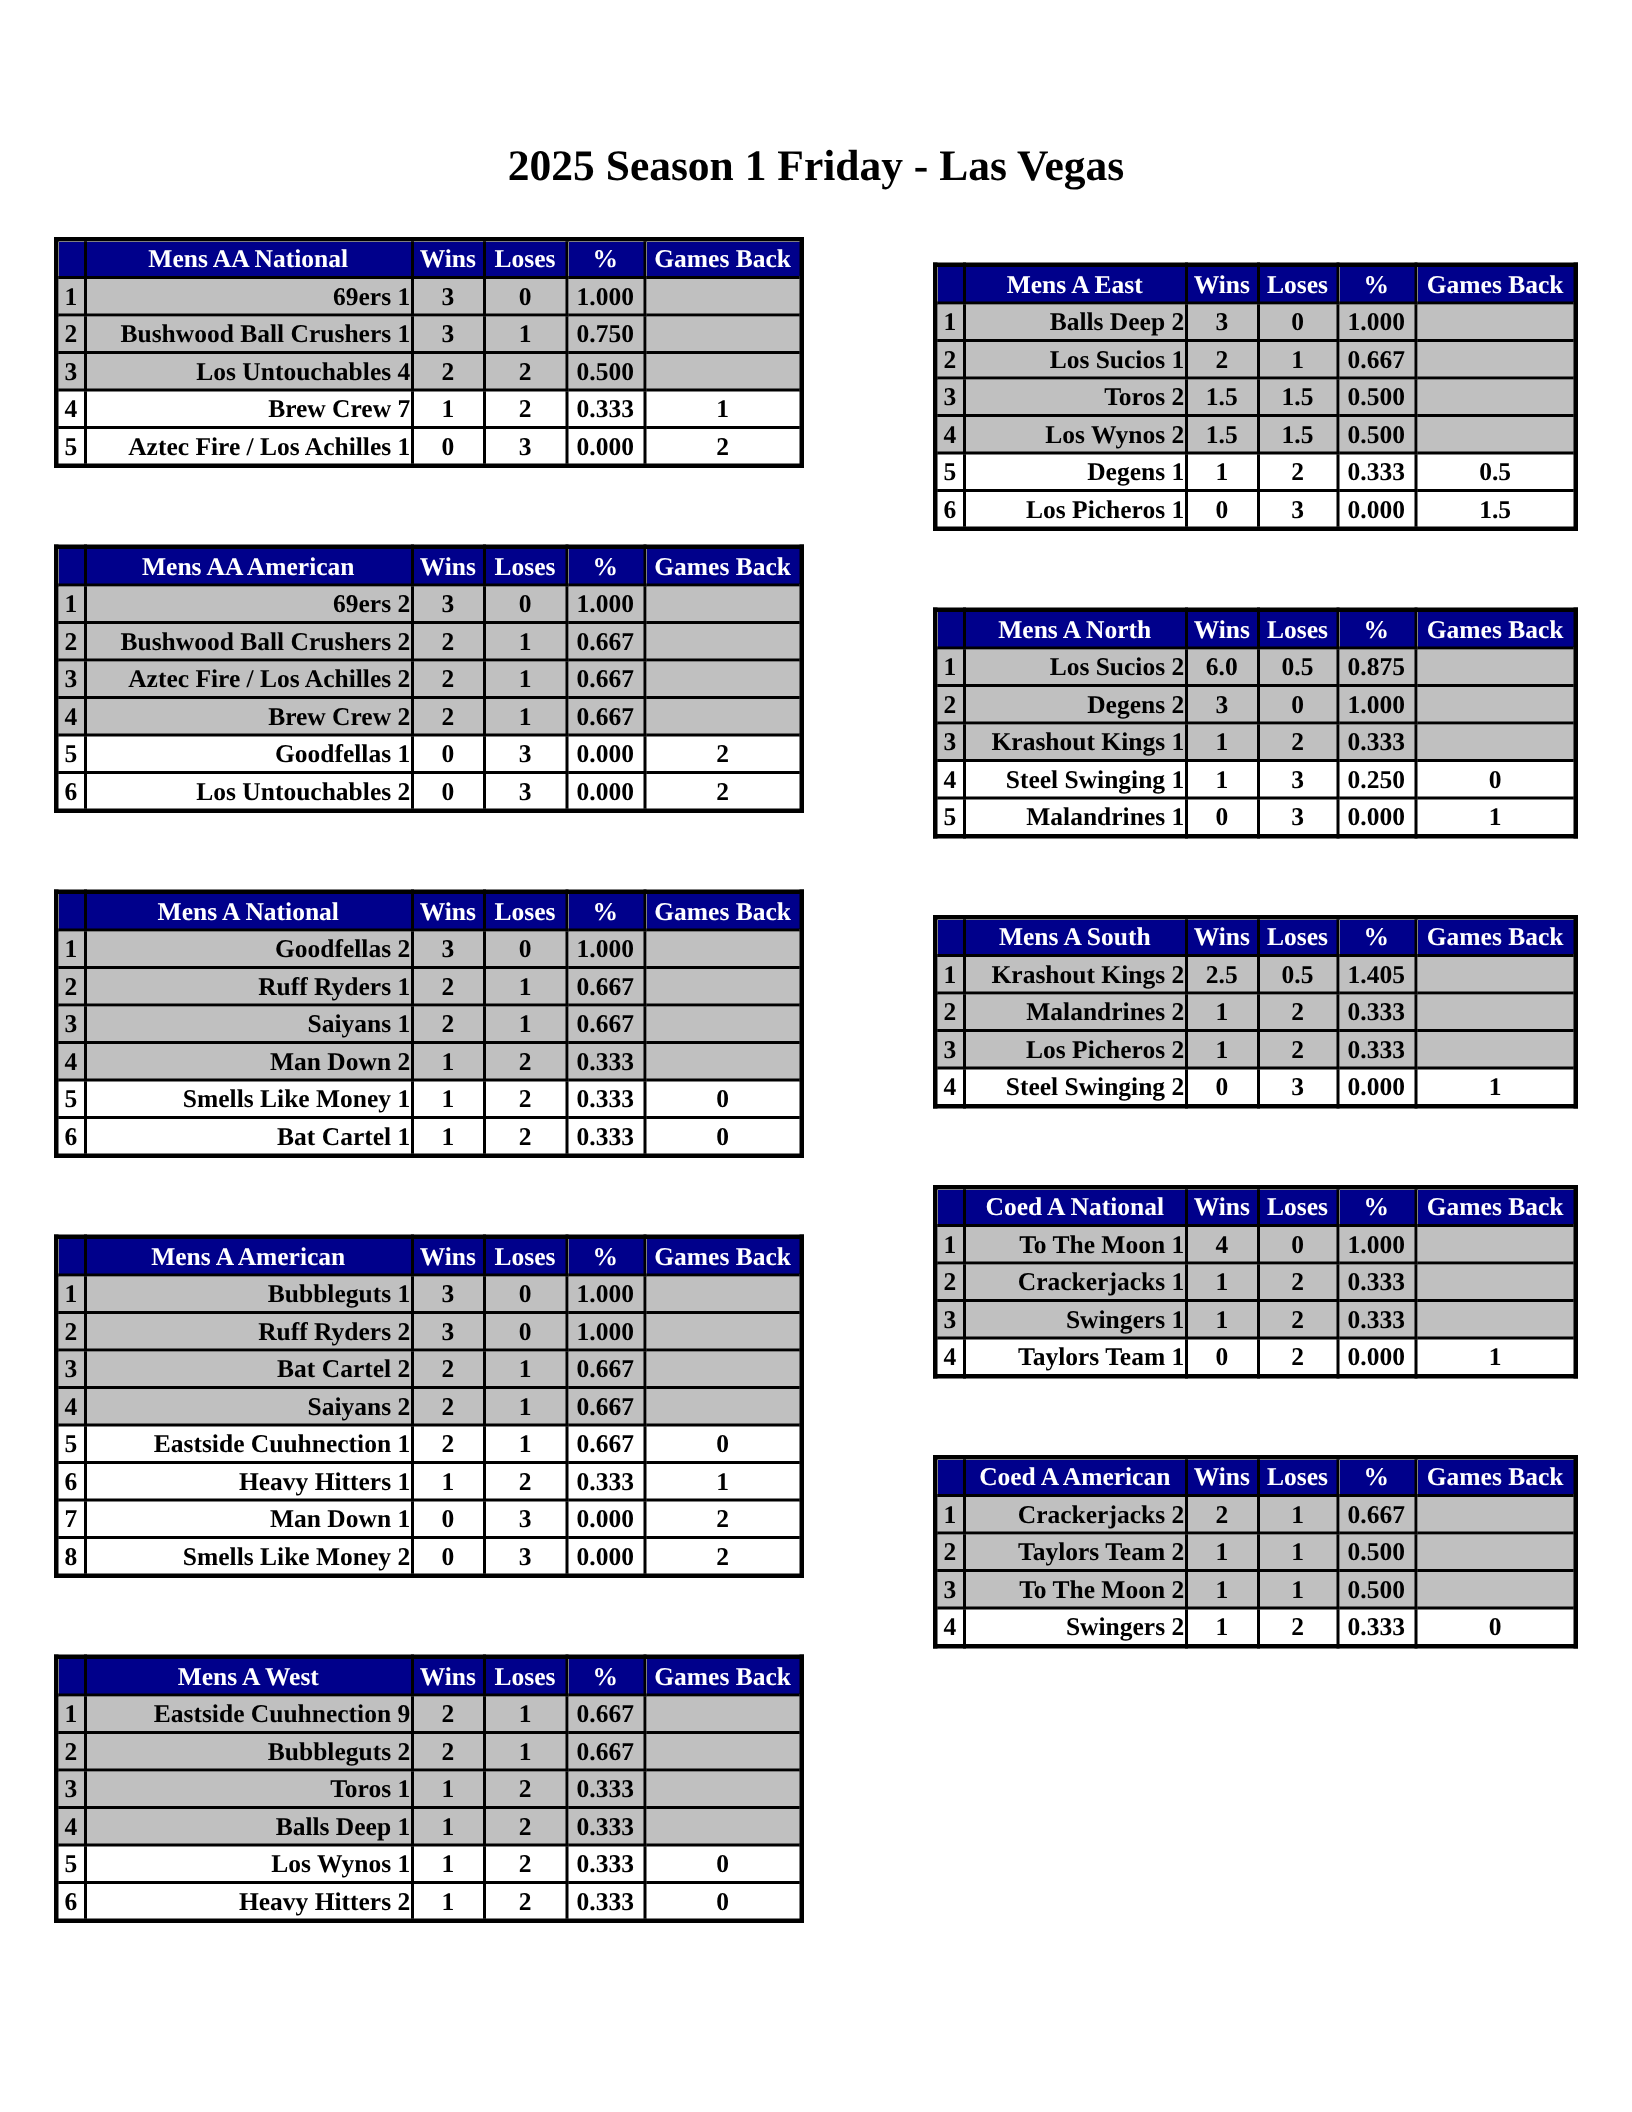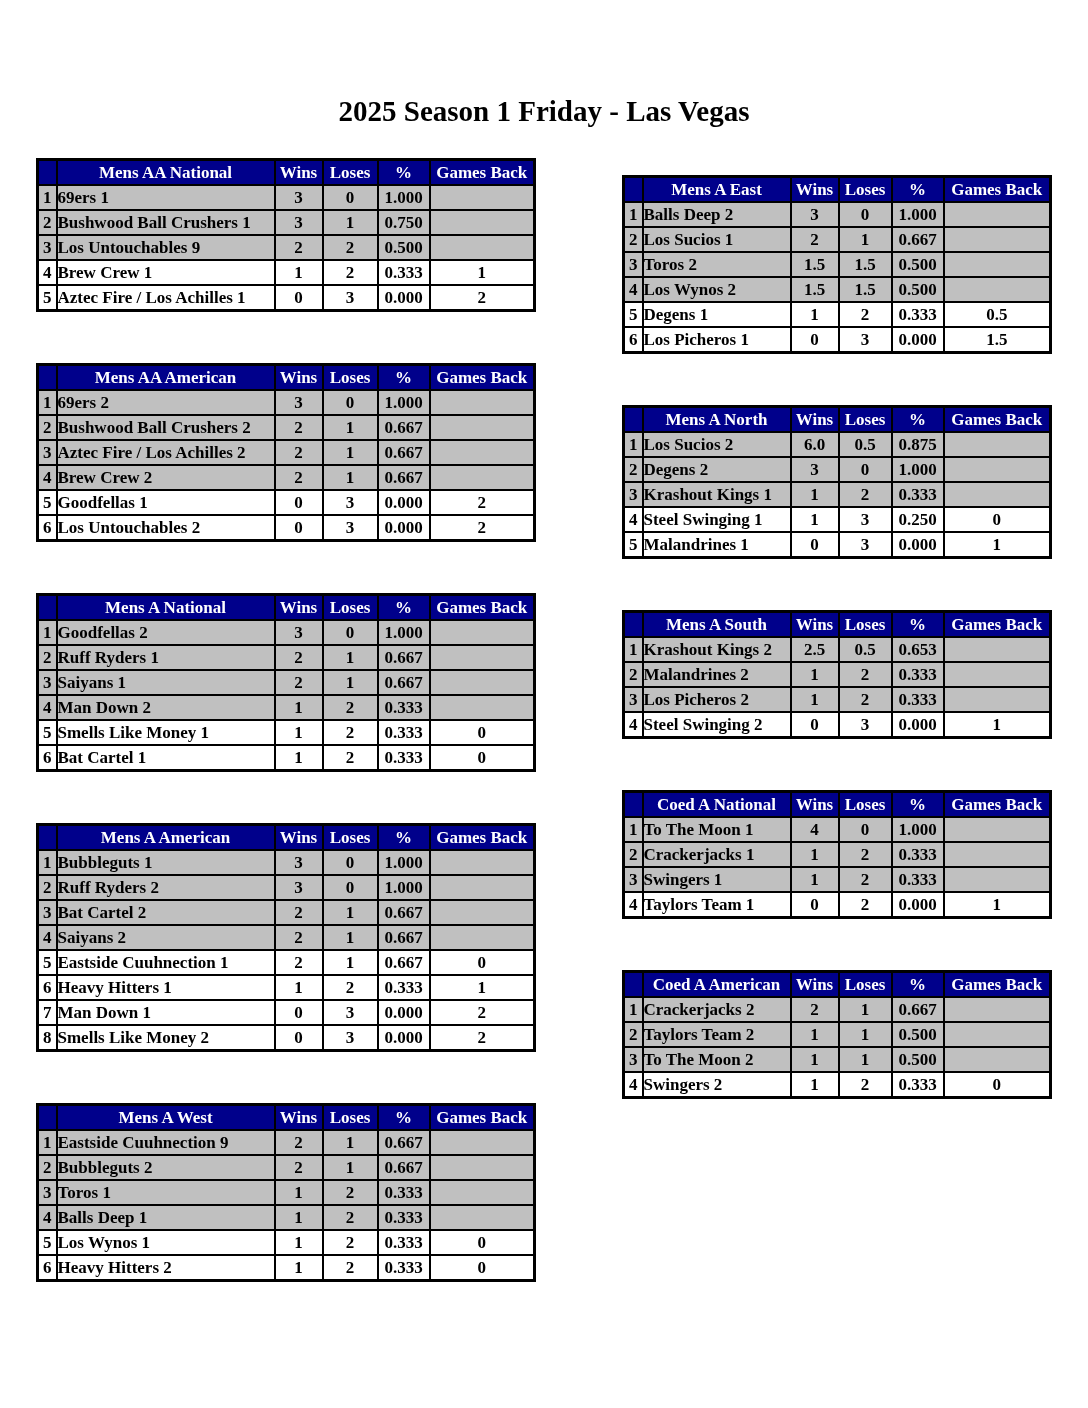--- a/index.html
+++ b/index.html
@@ -71,21 +71,21 @@
     vertical-align: middle;
     white-space: nowrap;
     overflow: hidden;
     color: #000000;
   }
   table.standings thead th {
     background: var(--header-bg, #00008B);
     color: var(--header-text, #FFFFFF);
   }
   table.standings td.team-name-cell {
-    text-align: left;
+    text-align: right;
     padding-left: 0;
   }
   table.standings tr.shaded td {
     background: var(--shaded-row-bg, #C0C0C0);
   }
   table.standings tr td {
     background: #ffffff;
   }
   table.standings tr.shaded td { background: var(--shaded-row-bg, #C0C0C0); }
 </style>
@@ -126,29 +126,29 @@
           <tr class="shaded">
             <td class="rank-cell">2</td>
             <td class="team-name-cell">Bushwood Ball Crushers 1</td>
             <td class="wins-cell">3</td>
             <td class="loses-cell">1</td>
             <td class="pct-cell">0.750</td>
             <td class="games-back-cell"></td>
           </tr>
           <tr class="shaded">
             <td class="rank-cell">3</td>
-            <td class="team-name-cell">Los Untouchables 9</td>
+            <td class="team-name-cell">Los Untouchables 4</td>
             <td class="wins-cell">2</td>
             <td class="loses-cell">2</td>
             <td class="pct-cell">0.500</td>
             <td class="games-back-cell"></td>
           </tr>
           <tr>
             <td class="rank-cell">4</td>
-            <td class="team-name-cell">Brew Crew 1</td>
+            <td class="team-name-cell">Brew Crew 7</td>
             <td class="wins-cell">1</td>
             <td class="loses-cell">2</td>
             <td class="pct-cell">0.333</td>
             <td class="games-back-cell">1</td>
           </tr>
           <tr>
             <td class="rank-cell">5</td>
             <td class="team-name-cell">Aztec Fire / Los Achilles 1</td>
             <td class="wins-cell">0</td>
             <td class="loses-cell">3</td>
@@ -611,21 +611,21 @@
         <th>%</th>
         <th>Games Back</th>
       </tr>
     </thead>
     <tbody>
           <tr class="shaded">
             <td class="rank-cell">1</td>
             <td class="team-name-cell">Krashout Kings 2</td>
             <td class="wins-cell">2.5</td>
             <td class="loses-cell">0.5</td>
-            <td class="pct-cell">0.653</td>
+            <td class="pct-cell">1.405</td>
             <td class="games-back-cell"></td>
           </tr>
           <tr class="shaded">
             <td class="rank-cell">2</td>
             <td class="team-name-cell">Malandrines 2</td>
             <td class="wins-cell">1</td>
             <td class="loses-cell">2</td>
             <td class="pct-cell">0.333</td>
             <td class="games-back-cell"></td>
           </tr>

